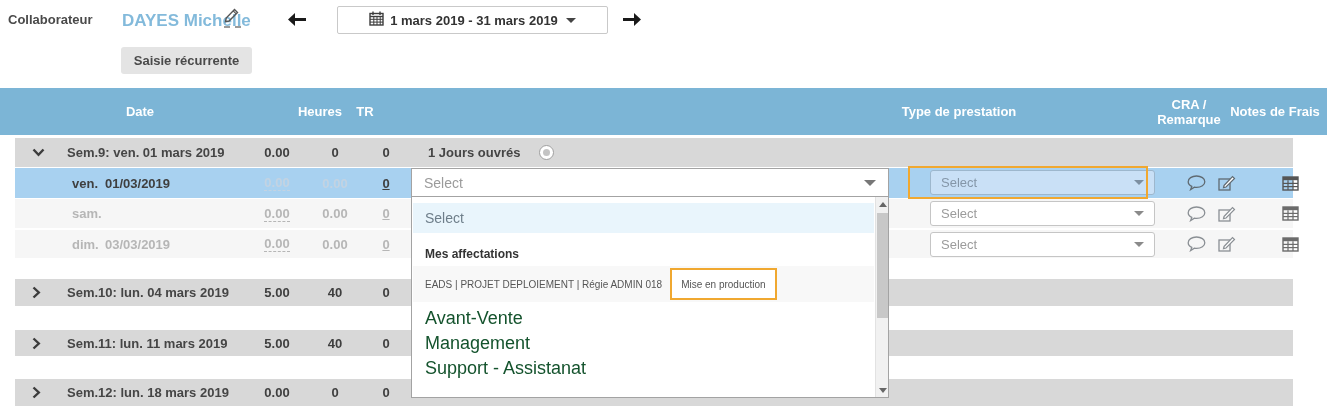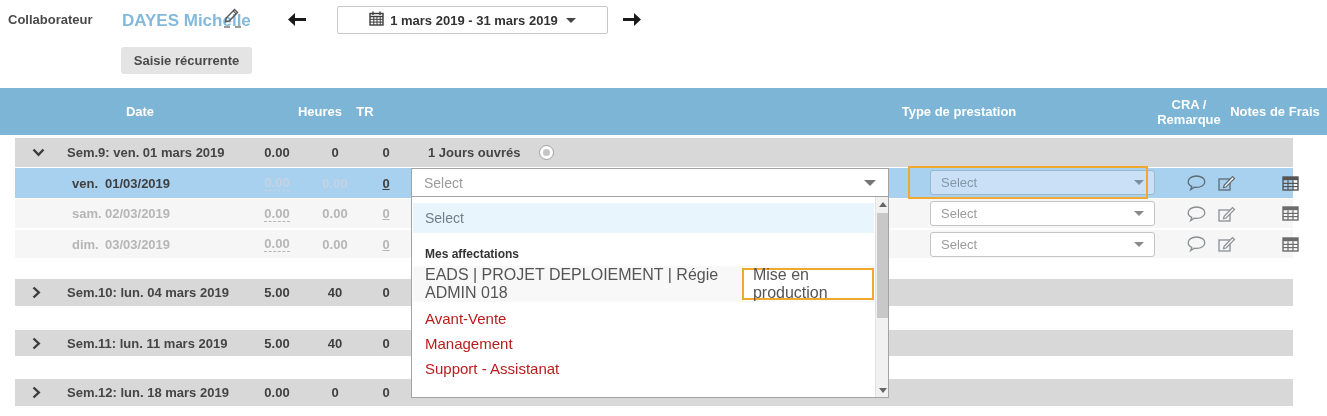--- a/index.html
+++ b/index.html
@@ -86,23 +86,23 @@
 
   
   .dd-panel { position:absolute; left:411px; top:197px; width:478px; height:201px; background:#fff;
               border:1px solid #a3a3a3; border-top:none; z-index:29; overflow:hidden; }
   .dd-content { position:absolute; left:1px; top:0; right:14px; }
   .dd-select-item { margin-top:6px; height:30px; line-height:30px; background:#e9f5fc;
                     font-size:14px; color:#6e7e8a; padding-left:12px; cursor:pointer; }
   .dd-group { margin-top:13px; height:16px; line-height:16px; padding-left:12px;
               font-size:12px; font-weight:bold; color:#333; }
   .dd-option { margin-top:8px; height:17px; line-height:17px; padding-left:12px;
-               font-size:15px; color:#b91c1c; cursor:pointer; }
+               font-size:18px; color:#14532d; cursor:pointer; }
   .dd-option-eads { margin-top:4px; height:36px; background:#f8f8f8; display:flex; align-items:center;
-                    padding-left:12px; font-size:16px; color:#555; cursor:pointer; }
+                    padding-left:12px; font-size:10px; color:#555; cursor:pointer; }
   .hl-box-inline { display:inline-flex; align-items:center; border:2px solid #f0a830;
                    height:32px; padding:9px 9px; margin-left:8px; background:#fff; }
 
   
   .dd-scroll { position:absolute; top:0; right:0; width:13px; height:100%; background:#f1f1f1; border-left:1px solid #e2e2e2; }
   .dd-scroll .sb-btn { position:absolute; left:0; width:13px; height:14px; background:#f1f1f1; display:flex; align-items:center; justify-content:center; cursor:pointer; }
   .sb-up { top:0; } .sb-down { bottom:0; }
   .tri-up { width:0; height:0; border-left:4px solid transparent; border-right:4px solid transparent; border-bottom:5px solid #666; }
   .tri-down { width:0; height:0; border-left:4px solid transparent; border-right:4px solid transparent; border-top:5px solid #666; }
   .sb-thumb { position:absolute; left:1px; top:16px; width:11px; height:105px; background:#c8c8c8; cursor:pointer; }
@@ -224,21 +224,20 @@
           <line x1="6" y1="4.2" x2="6" y2="14" stroke="#555" stroke-width="1.2"></line>
           <line x1="11" y1="4.2" x2="11" y2="14" stroke="#555" stroke-width="1.2"></line>
           <line x1="1" y1="7.4" x2="16" y2="7.4" stroke="#555" stroke-width="1.2"></line>
           <line x1="1" y1="10.6" x2="16" y2="10.6" stroke="#555" stroke-width="1.2"></line>
         </svg>
     </span>
   </div>
 
   <div class="row day-row-dim" style="top:199px;height:30px;">
     <span class="cell c-day dim">sam.</span>
-    <span class="cell c-date dim">02/03/2019</span>
     <span class="cell c-jours dim">
         <span class="dashed-u">0.00</span>
       </span>
     <span class="cell c-heures dim">0.00</span>
     <span class="cell c-tr dim">
         <span class="solid-u">0</span>
       </span>
     <span class="sel type-sel">
       <span>Select</span>
       <span class="caret"></span>

